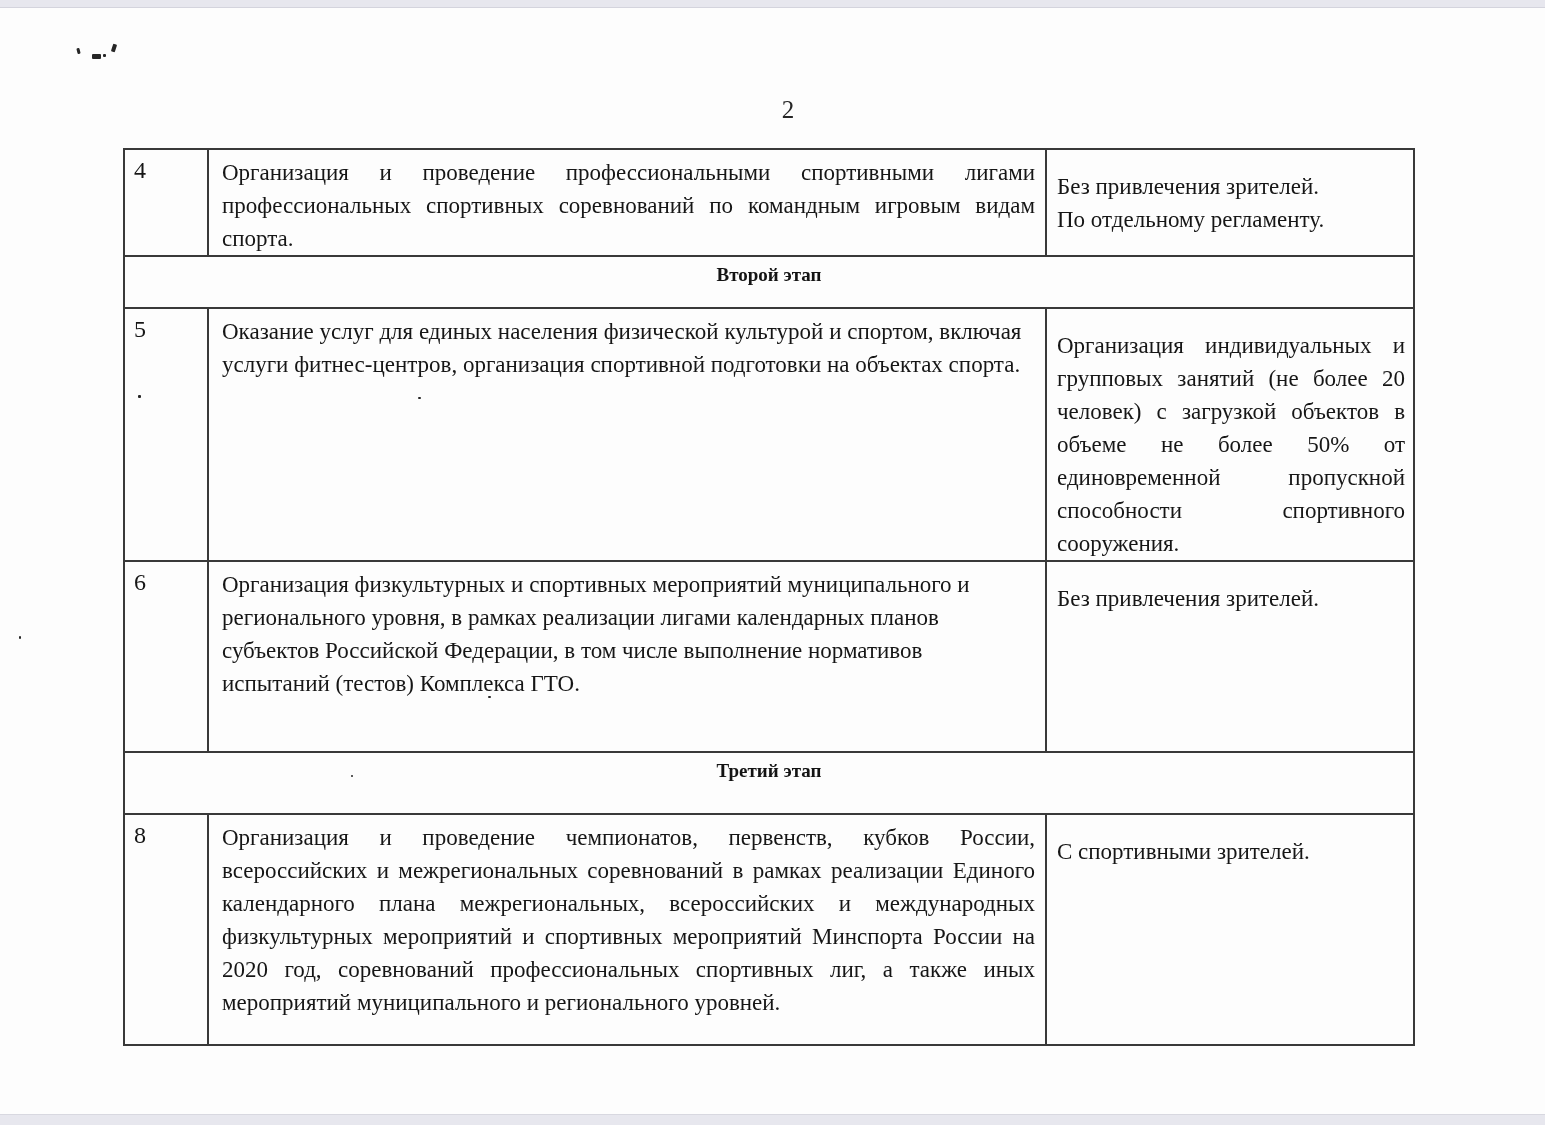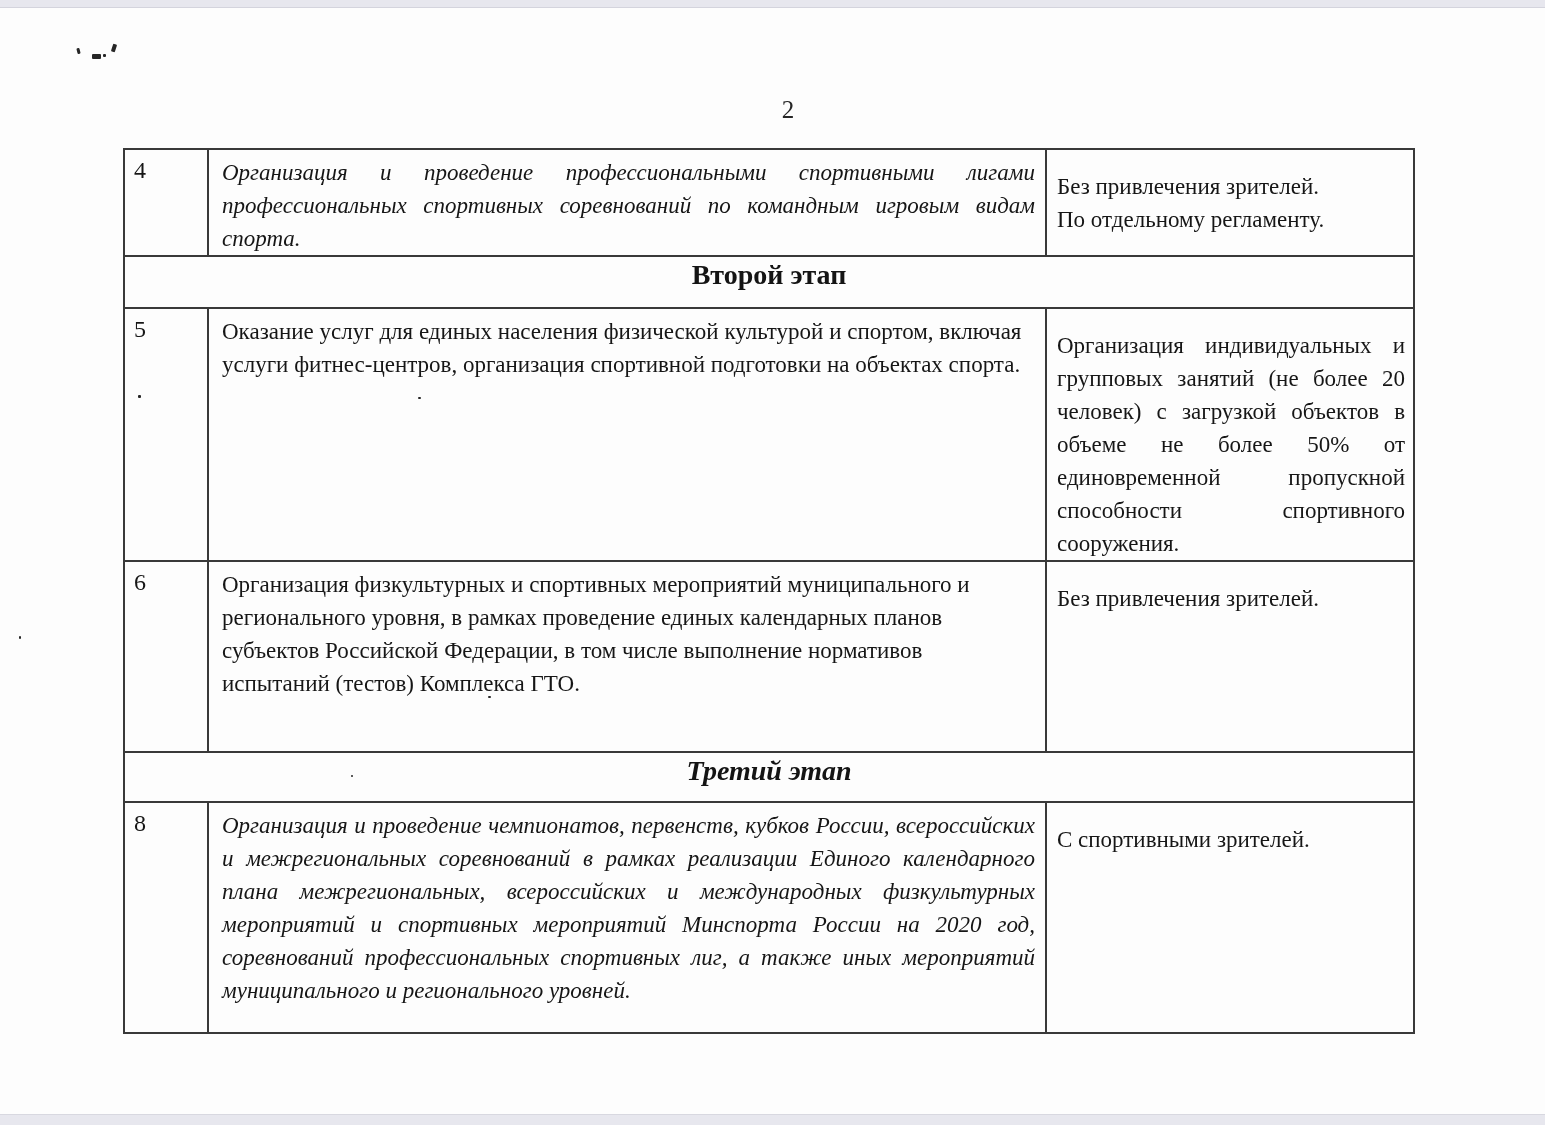--- a/index.html
+++ b/index.html
@@ -69,35 +69,34 @@
   col.c3 { width: 368px; }
   td.num {
     font-size: 24px;
     padding: 4px 0 0 9px;
   }
   td.activity {
     padding: 6px 10px 0 13px;
   }
   td.activity.justify {
     text-align: justify;
-    font-style: italic;
   }
   td.condition {
     padding: 20px 8px 0 10px;
     white-space: pre-line;
   }
   td.condition.justify {
     text-align: justify;
     margin-top: 40px;
   }
   td.section-title {
     text-align: center;
     vertical-align: middle;
     font-weight: bold;
-    font-size: 28px;
+    font-size: 19px;
     padding-bottom: 4px;
     color: #141414;
   }
   
   .speck {
     position: absolute;
     background: #262626;
     border-radius: 1px;
   }
   .s1 { left: 77px;  top: 40px;  width: 3px; height: 6px; transform: rotate(-14deg); }
@@ -139,25 +138,25 @@
     </tr>
 
     <tr style="height:228px;">
       <td class="num">5</td>
       <td class="activity">Оказание услуг для единых населения физической культурой и спортом, включая услуги фитнес-центров, организация спортивной подготовки на объектах спорта.</td>
       <td class="condition justify">Организация индивидуальных и групповых занятий (не более 20 человек) с загрузкой объектов в объеме не более 50% от единовременной пропускной способности спортивного сооружения.</td>
     </tr>
 
     <tr style="height:191px;">
       <td class="num">6</td>
-      <td class="activity">Организация физкультурных и спортивных мероприятий муниципального и регионального уровня, в рамках проведение единых календарных планов субъектов Российской Федерации, в том числе выполнение нормативов испытаний (тестов) Комплекса ГТО.</td>
+      <td class="activity">Организация физкультурных и спортивных мероприятий муниципального и регионального уровня, в рамках реализации лигами календарных планов субъектов Российской Федерации, в том числе выполнение нормативов испытаний (тестов) Комплекса ГТО.</td>
       <td class="condition">Без привлечения зрителей.</td>
     </tr>
 
-    <tr style="height:50px;font-style:italic;">
+    <tr style="height:62px;">
       <td colspan="3" class="section-title">Третий этап</td>
     </tr>
 
     <tr style="height:231px;">
       <td class="num">8</td>
       <td class="activity justify">Организация и проведение чемпионатов, первенств, кубков России, всероссийских и межрегиональных соревнований в рамках реализации Единого календарного плана межрегиональных, всероссийских и международных физкультурных мероприятий и спортивных мероприятий Минспорта России на 2020 год, соревнований профессиональных спортивных лиг, а также иных мероприятий муниципального и регионального уровней.</td>
       <td class="condition">С спортивными зрителей.</td>
     </tr>
   </tbody>
     </table>

